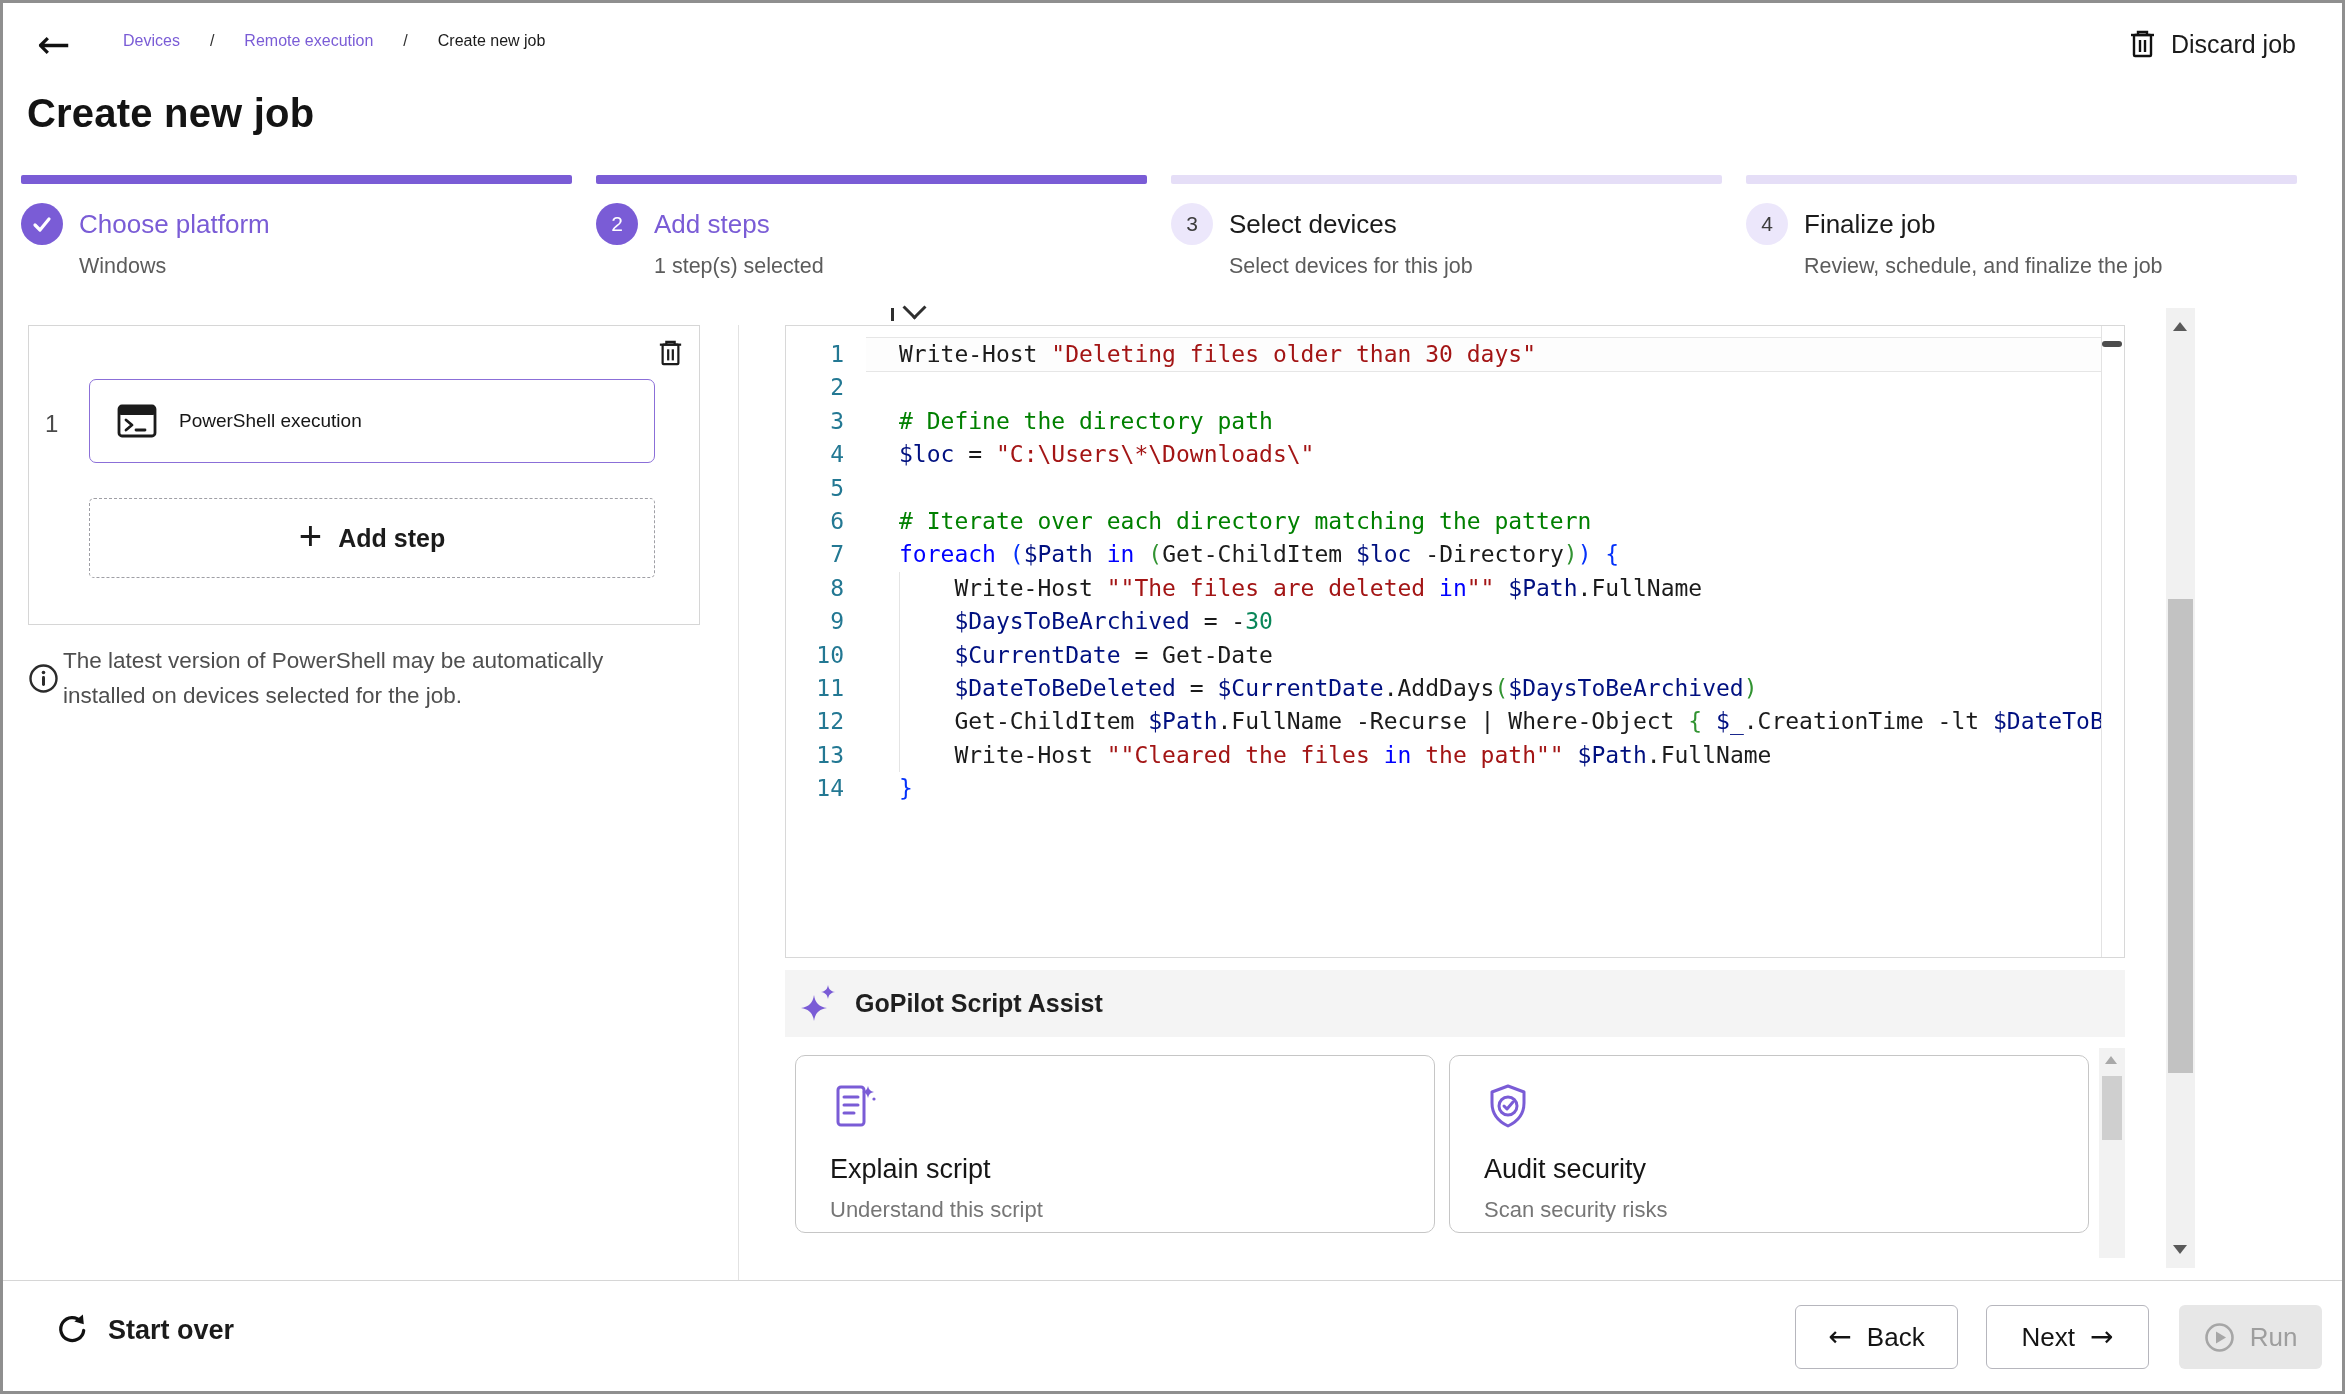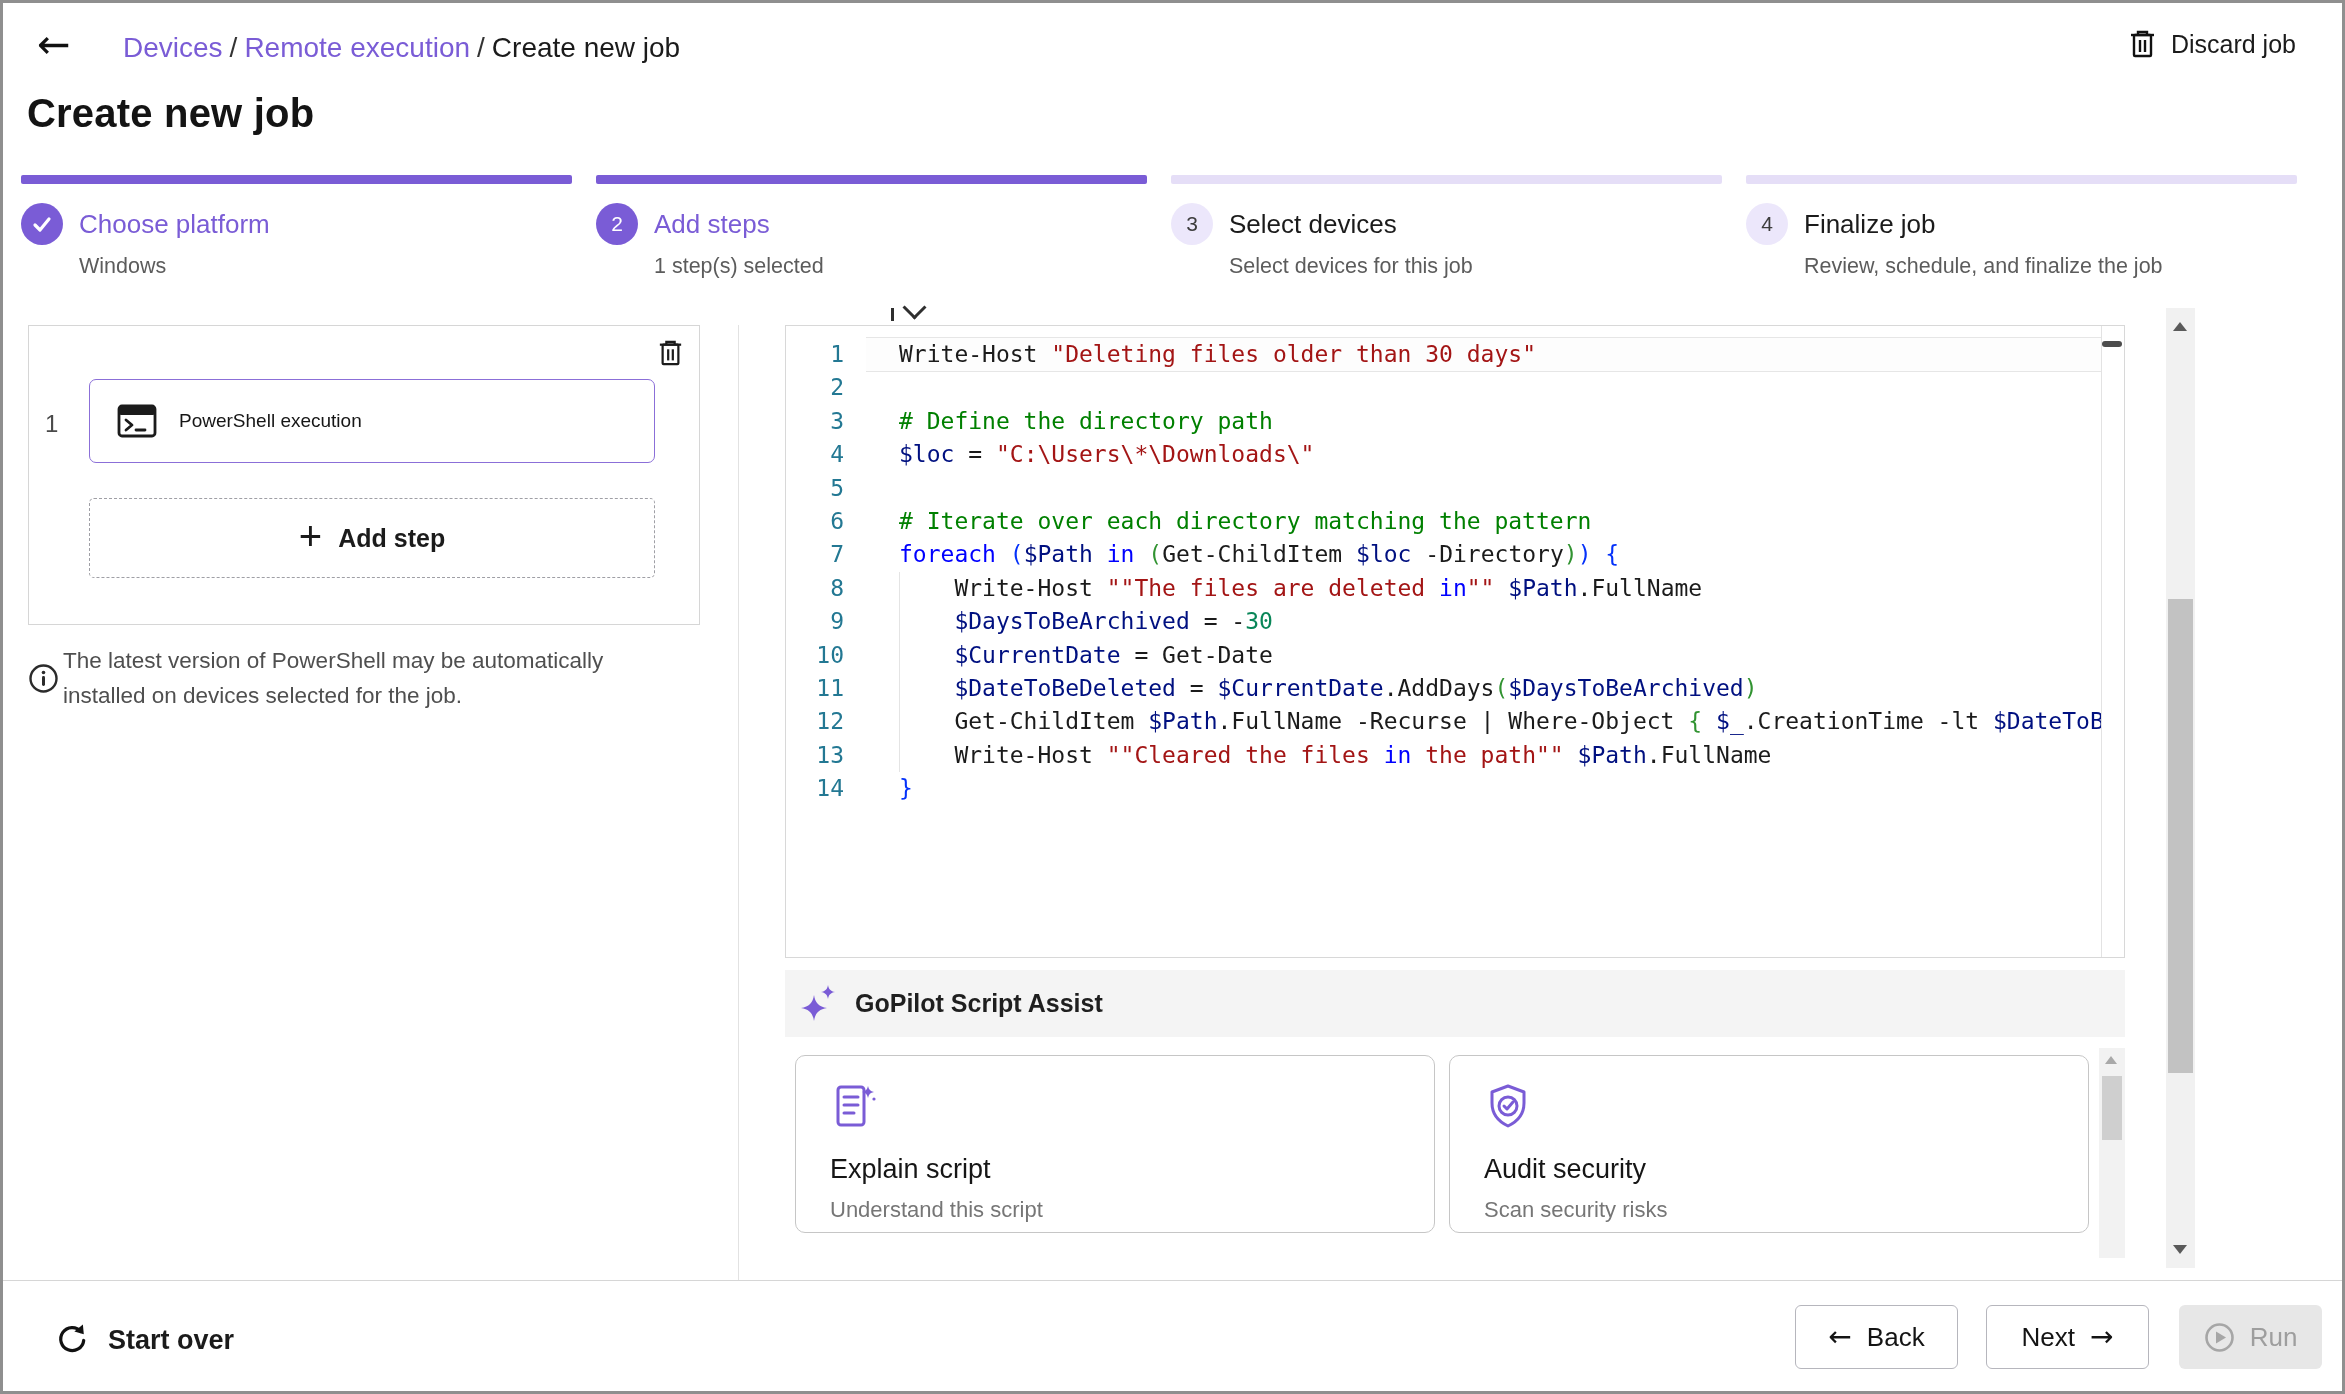--- a/index.html
+++ b/index.html
@@ -6,21 +6,21 @@
   *{box-sizing:border-box;}
   .screen{
     position:relative;width:2345px;height:1394px;background:#ffffff;
     border:3px solid #8f8f8f;box-shadow:inset 0 0 0 1px #ffffff;
     font-family:"Liberation Sans","DejaVu Sans",sans-serif;color:#1b1b1b;overflow:hidden;
   }
   .abs{position:absolute;}
 
   
   .back-arrow{left:34px;top:18px;font-size:40px;color:#111;cursor:pointer;font-family:"DejaVu Sans",sans-serif;}
-  .breadcrumb{left:120px;top:29px;font-size:28px;display:flex;gap:7px;align-items:center;}
+  .breadcrumb{left:120px;top:29px;font-size:16px;display:flex;gap:30px;align-items:center;}
   .crumb-link{color:var(--accent);cursor:pointer;}
   .crumb-sep{color:#333;}
   .crumb-current{color:#1b1b1b;}
   .discard{right:46px;top:26px;display:flex;align-items:center;gap:15px;font-size:25px;cursor:pointer;}
   .page-title{left:24px;top:88px;font-size:40px;font-weight:700;letter-spacing:.2px;color:#141414;}
 
   
   .stepper{left:18px;top:172px;width:2276px;display:flex;gap:24px;}
   .step{flex:1;}
   .step .bar{height:9px;border-radius:2px;background:var(--accent-bar-off);}
@@ -79,21 +79,21 @@
   .gp-scrollbar{left:2096px;top:1045px;width:26px;height:210px;background:#f2f2f2;}
   .gp-scroll-up{position:absolute;left:6px;top:8px;border-left-width:6px;border-right-width:6px;border-bottom:8px solid #a9a9a9;}
   .gp-scroll-thumb{position:absolute;left:3px;top:28px;width:20px;height:64px;background:#cfcfcf;}
   .main-scrollbar{left:2163px;top:305px;width:29px;height:960px;background:#f1f1f1;}
   .ms-up{position:absolute;left:7px;top:14px;}
   .ms-down{position:absolute;left:7px;bottom:14px;}
   .ms-thumb{position:absolute;left:2px;top:291px;width:25px;height:474px;background:#c2c2c2;}
 
   
   .footer{left:0;top:1277px;width:100%;height:111px;background:#fff;border-top:1px solid #d6d6d6;}
-  .start-over{position:absolute;left:52px;top:42px;display:flex;align-items:center;gap:19px;font-size:27px;font-weight:700;cursor:pointer;}
+  .start-over{position:absolute;left:52px;top:32px;display:flex;align-items:center;gap:19px;font-size:27px;font-weight:700;cursor:pointer;}
   .btn{position:absolute;top:24px;height:64px;border:1px solid #b6b6bd;border-radius:6px;background:#fff;
     display:flex;align-items:center;justify-content:center;gap:15px;font-size:26px;color:#141414;cursor:pointer;}
   .btn-back{left:1792px;width:163px;}
   .btn-next{left:1983px;width:163px;}
   .btn-run{left:2176px;width:143px;border:none;background:#e7e7e7;color:#9e9e9e;cursor:default;}
   .arrow-glyph{font-family:"DejaVu Sans",sans-serif;font-size:28px;line-height:1;}
   .icon{display:inline-flex;align-items:center;justify-content:center;}
 </style>
 </head>
 <body>

